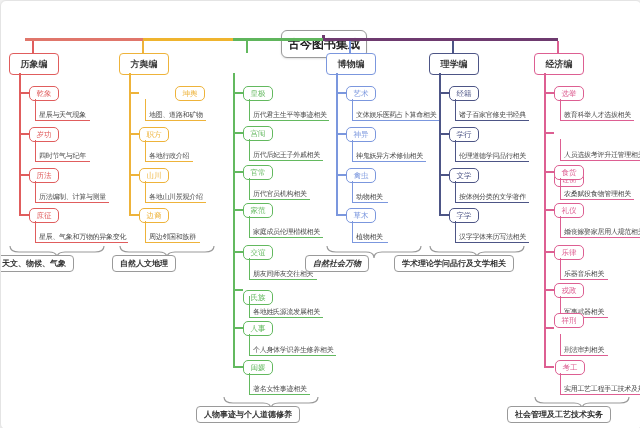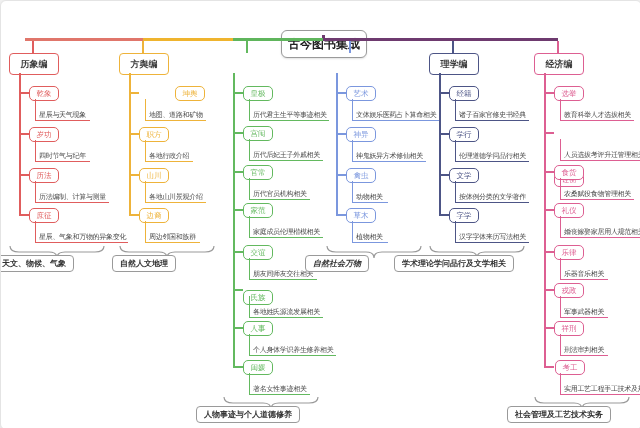--- a/index.html
+++ b/index.html
@@ -123,20 +123,21 @@
     <div class="line" style="left: 232px; top: 365px; width: 10px; height: 1.5px; background: rgb(99, 185, 95);"></div>
     <div class="topic" style="left: 242px; top: 359px; width: 28px; height: 13px; border-color: rgb(99, 185, 95); color: rgb(99, 185, 95);">闺媛</div>
     <div class="line" style="left: 248px; top: 372px; width: 1.2px; height: 21px; background: rgb(99, 185, 95);"></div>
     <div class="line" style="left: 248px; top: 393px; width: 61.2px; height: 1.2px; background: rgb(99, 185, 95);"></div>
     <div class="desc" style="left: 252px; top: 383px;">著名女性事迹相关</div>
     <svg class="brace" width="96" height="16" style="left: 222px; top: 395px;">
       <path d="M1 1 Q1 7 10 7 L40 7 Q48 7 48 13 Q48 7 56 7 L86 7 Q95 7 95 1" fill="none" stroke="#9a9a9a" stroke-width="1.2"></path>
     </svg>
     <div class="summary" style="left: 195px; top: 405px; width: 102px; height: 15px;">人物事迹与个人道德修养</div>
     <div class="line" style="left: 348px; top: 40px; width: 2px; height: 12px; background: rgb(123, 151, 222);"></div>
+    <div class="head" style="left: 325px; top: 52px; width: 48px; height: 20px; border-color: rgb(123, 151, 222);">博物编</div>
     <div class="line" style="left: 335px; top: 72px; width: 1.5px; height: 142px; background: rgb(123, 151, 222);"></div>
     <div class="line" style="left: 335px; top: 91px; width: 10px; height: 1.5px; background: rgb(123, 151, 222);"></div>
     <div class="topic" style="left: 345px; top: 85px; width: 28px; height: 13px; border-color: rgb(123, 151, 222); color: rgb(123, 151, 222);">艺术</div>
     <div class="line" style="left: 351px; top: 98px; width: 1.2px; height: 21px; background: rgb(123, 151, 222);"></div>
     <div class="line" style="left: 351px; top: 119px; width: 86.8px; height: 1.2px; background: rgb(123, 151, 222);"></div>
     <div class="desc" style="left: 355px; top: 109px;">文体娱乐医药占卜算命相关</div>
     <div class="line" style="left: 335px; top: 132px; width: 10px; height: 1.5px; background: rgb(123, 151, 222);"></div>
     <div class="topic" style="left: 345px; top: 126px; width: 28px; height: 13px; border-color: rgb(123, 151, 222); color: rgb(123, 151, 222); text-align: center;">神异</div>
     <div class="line" style="left: 351px; top: 139px; width: 1.2px; height: 21px; background: rgb(123, 151, 222);"></div>
     <div class="line" style="left: 351px; top: 160px; width: 74px; height: 1.2px; background: rgb(123, 151, 222);"></div>
@@ -209,21 +210,21 @@
     <div class="topic" style="left: 553px; top: 244px; width: 28px; height: 13px; border-color: rgb(221, 95, 146); color: rgb(221, 95, 146);">乐律</div>
     <div class="line" style="left: 559px; top: 257px; width: 1.2px; height: 21px; background: rgb(221, 95, 146);"></div>
     <div class="line" style="left: 559px; top: 278px; width: 48.4px; height: 1.2px; background: rgb(221, 95, 146);"></div>
     <div class="desc" style="left: 563px; top: 268px;">乐器音乐相关</div>
     <div class="line" style="left: 543px; top: 288px; width: 10px; height: 1.5px; background: rgb(221, 95, 146);"></div>
     <div class="topic" style="left: 553px; top: 282px; width: 28px; height: 13px; border-color: rgb(221, 95, 146); color: rgb(221, 95, 146);">戎政</div>
     <div class="line" style="left: 559px; top: 295px; width: 1.2px; height: 21px; background: rgb(221, 95, 146);"></div>
     <div class="line" style="left: 559px; top: 316px; width: 48.4px; height: 1.2px; background: rgb(221, 95, 146);"></div>
     <div class="desc" style="left: 563px; top: 306px;">军事武器相关</div>
     <div class="line" style="left: 543px; top: 326px; width: 10px; height: 1.5px; background: rgb(221, 95, 146);"></div>
-    <div class="topic" style="left: 553px; top: 320px; width: 28px; height: 13px; border-color: rgb(221, 95, 146); color: rgb(221, 95, 146);">祥刑</div>
+    <div class="topic" style="left: 553px; top: 312px; width: 28px; height: 13px; border-color: rgb(221, 95, 146); color: rgb(221, 95, 146);">祥刑</div>
     <div class="line" style="left: 559px; top: 333px; width: 1.2px; height: 21px; background: rgb(221, 95, 146);"></div>
     <div class="line" style="left: 559px; top: 354px; width: 48.4px; height: 1.2px; background: rgb(221, 95, 146);"></div>
     <div class="desc" style="left: 563px; top: 344px;">刑法审判相关</div>
     <div class="line" style="left: 543px; top: 365px; width: 10px; height: 1.5px; background: rgb(221, 95, 146);"></div>
     <div class="topic" style="left: 554px; top: 359px; width: 28px; height: 13px; border-color: rgb(221, 95, 146); color: rgb(221, 95, 146);">考工</div>
     <div class="line" style="left: 559px; top: 372px; width: 1.2px; height: 21px; background: rgb(221, 95, 146);"></div>
     <div class="line" style="left: 559px; top: 393px; width: 93.2px; height: 1.2px; background: rgb(221, 95, 146);"></div>
     <div class="desc" style="left: 563px; top: 383px;">实用工艺工程手工技术及规范</div>
     <svg class="brace" width="96" height="16" style="left: 533px; top: 395px;">
       <path d="M1 1 Q1 7 10 7 L40 7 Q48 7 48 13 Q48 7 56 7 L86 7 Q95 7 95 1" fill="none" stroke="#9a9a9a" stroke-width="1.2"></path>

